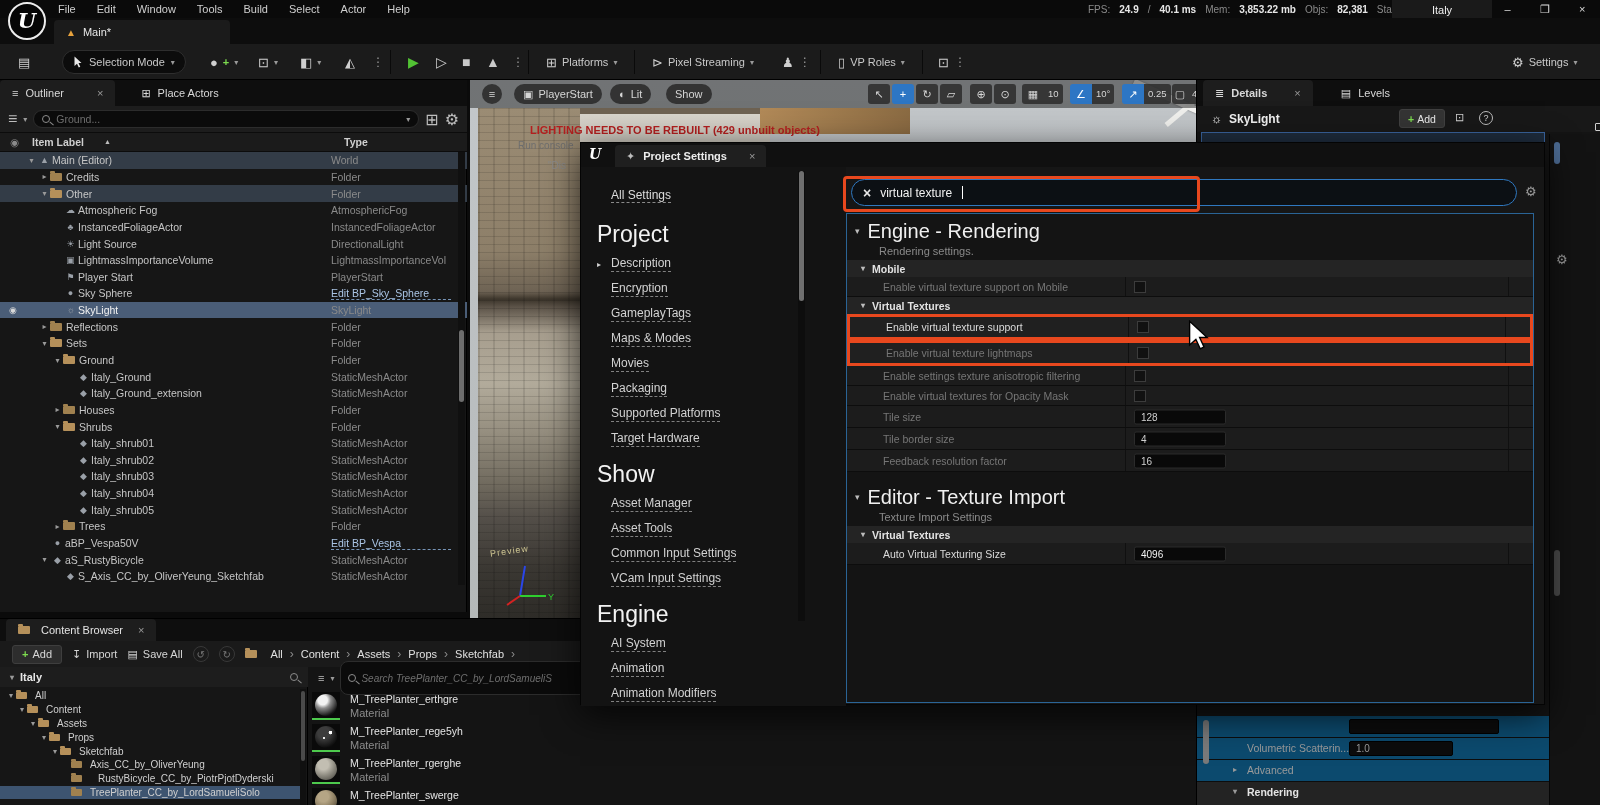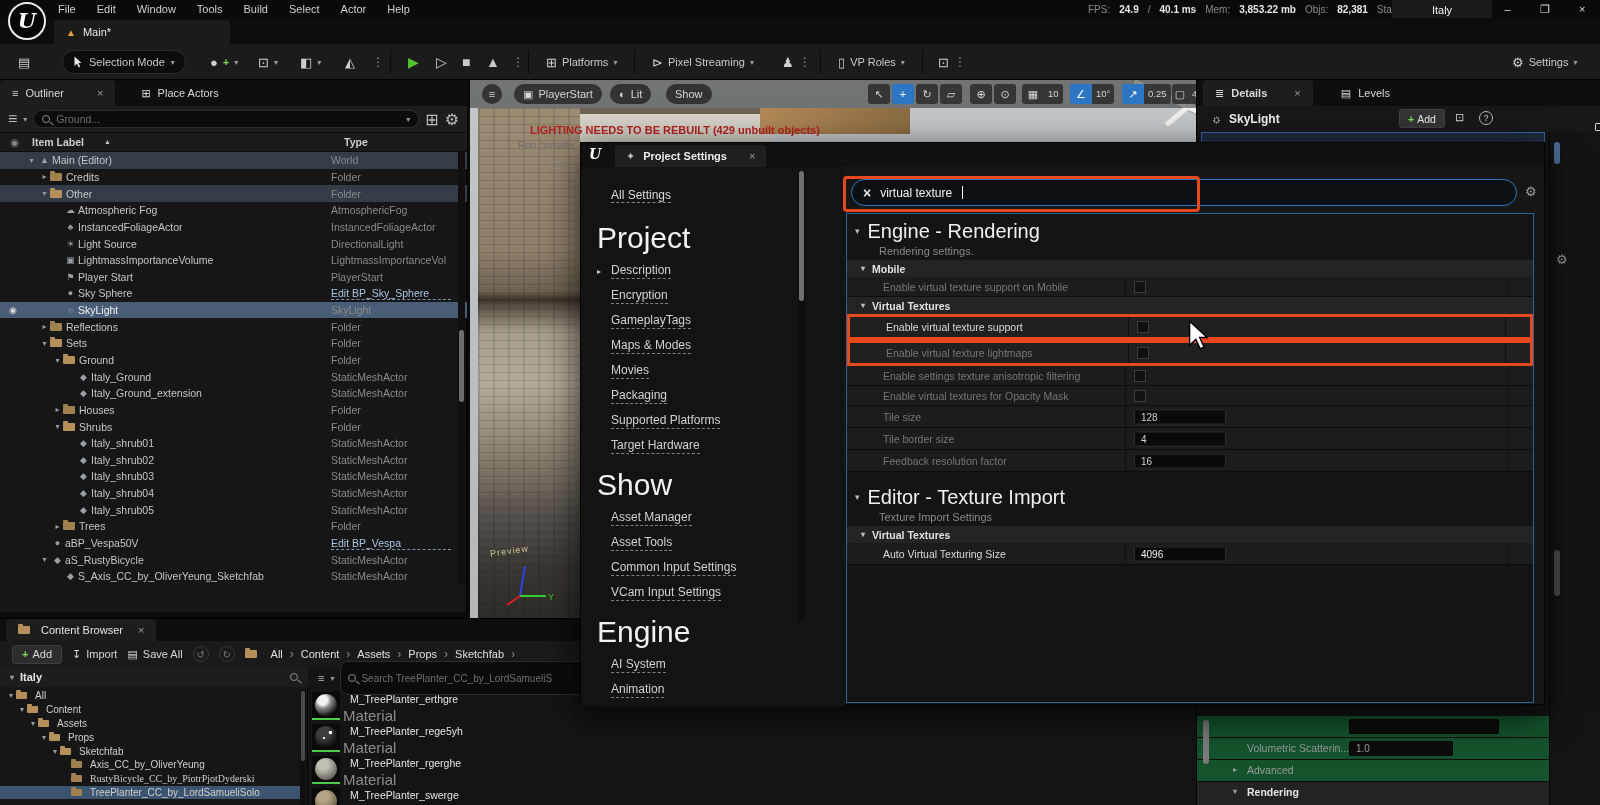--- a/index.html
+++ b/index.html
@@ -93,21 +93,21 @@
   .hicon { position:absolute; top:5px; font-size:11px; color:#cfcfcf; font-weight:normal; }
   .helpc { width:14px; height:14px; border:1px solid #bdbdbd; border-radius:50%; text-align:center; line-height:13px; font-size:9px; }
   .lockc { width:10px; height:8px; border:1px solid #cfcfcf; border-radius:1px; position:relative; margin-top:5px; }
   .lockc::before { content:''; position:absolute; left:4px; top:-5px; width:6px; height:5px; border:1px solid #cfcfcf; border-bottom:none; border-radius:3px 3px 0 0; }
   #details-strip { position:absolute; left:4px; top:52px; width:344px; height:14px; background:#1e2c3d; border:1px solid #39639c; }
   #d-rail { position:absolute; left:352px; top:54px; width:52px; height:671px; background:#131313; border-left:1px solid #060606; }
   #d-rail .sb1 { position:absolute; left:4px; top:8px; width:6px; height:22px; background:#4d6c94; border-radius:3px; }
   #d-rail .sb2 { position:absolute; left:4px; top:416px; width:6px; height:46px; background:#4a4a4a; border-radius:3px; }
   #d-rail .railgear { position:absolute; left:6px; top:118px; font-size:13px; color:#9a9a9a; }
   #details-bottom { position:absolute; left:0; top:636px; width:352px; height:89px; }
-  .d-row { position:relative; height:22px; background:#14532d; border-bottom:1px solid #0d0d0d; font-size:10.5px; color:#9a9a9a; }
+  .d-row { position:relative; height:22px; background:#0c4a6e; border-bottom:1px solid #0d0d0d; font-size:10.5px; color:#9a9a9a; }
   .d-row .lbl { position:absolute; left:50px; top:4px; white-space:nowrap; }
   .d-row .arr { position:absolute; left:36px; top:5px; font-size:8px; color:#9a9a9a; }
   .d-row .vbox { position:absolute; left:152px; top:3px; width:104px; height:15px; background:#0c0c0c; border:1px solid #000; border-radius:2px; font-size:10px; color:#9a9a9a; padding:1px 6px; }
   .d-row .vbox.wide { width:150px; color:#3a3a3a; }
   .d-row.cat { background:#232323; color:#e4e4e4; font-weight:bold; height:25px; }
   #d-scroll { position:absolute; left:6px; top:640px; width:6px; height:44px; background:#7a7a7a; border-radius:3px; }
 
   
   #cb { position:absolute; left:0; top:618px; width:1196px; height:187px; background:#141414; border-top:1px solid #000; }
   #cb-tabrow { position:absolute; left:0; top:0; width:1196px; height:22px; background:#0e0e0e; }
@@ -121,40 +121,40 @@
   #cb-tree-panel { position:absolute; left:0; top:48px; width:308px; height:139px; background:#161616; border-right:1px solid #000; }
   #cb-tree-header { position:absolute; left:0; top:0; width:308px; height:20px; background:#1d1d1d; display:flex; align-items:center; gap:6px; padding:0 10px; font-size:11px; font-weight:bold; color:#e8e8e8; }
   #cb-tree { position:absolute; left:0; top:22px; width:300px; height:117px; overflow:hidden; }
   .t-row { height:13.8px; display:flex; align-items:center; font-size:10px; color:#cfcfcf; }
   .t-row.sel { background:#3d5470; }
   .t-row .o-arrow { width:10px; }
   .t-row .fold { width:11px; height:7px; }
   #t-scroll { position:absolute; left:300px; top:22px; width:6px; height:117px; background:#101010; }
   #t-scroll .h { position:absolute; left:1px; top:2px; width:4px; height:70px; background:#4a4a4a; border-radius:2px; }
   #cb-filter-row { position:absolute; left:310px; top:48px; width:280px; height:22px; display:flex; align-items:center; gap:6px; padding-left:8px; }
-  #cb-search { flex:1; height:16px; background:#0b0b0b; border:1px solid #2c2c2c; border-radius:8px; display:flex; align-items:center; gap:5px; padding:16px 7px; font-size:10px; color:#6f6f6f; white-space:nowrap; overflow:hidden; }
+  #cb-search { flex:1; height:16px; background:#0b0b0b; border:1px solid #2c2c2c; border-radius:8px; display:flex; align-items:center; gap:5px; padding:16px 7px; font-size:10px; color:#6f6f6f; white-space:nowrap; overflow:hidden;font-style:italic; }
   #cb-assets { position:absolute; left:310px; top:72px; width:280px; height:115px; overflow:hidden; }
   .a-row { height:32px; position:relative; }
   .a-thumb { position:absolute; left:2px; top:1px; width:28px; height:28px; background:#0a0a0a; border-bottom:2px solid #4dc94d; }
   .a-sph { position:absolute; left:3px; top:2px; width:22px; height:22px; border-radius:50%; }
   .sph-bw  { background:radial-gradient(circle at 35% 28%, #f2f2f2 0 22%, #8c8c8c 38%, #151515 75%); }
   .sph-dots { background:radial-gradient(circle at 70% 30%, #ffffff 0 8%, transparent 9%), radial-gradient(circle at 40% 55%, #e8e8e8 0 6%, transparent 7%), radial-gradient(circle at 40% 32%, #3c3c3c 0 30%, #0c0c0c 75%); }
   .sph-stone { background:radial-gradient(circle at 38% 30%, #c2beb2 0 25%, #8b887e 55%, #4e4c45 90%); }
   .sph-stone2 { background:radial-gradient(circle at 38% 30%, #b5a585 0 25%, #8a7c60 55%, #4a4336 90%); }
   .a-name { position:absolute; left:40px; top:2px; font-size:10.5px; color:#e4e4e4; white-space:nowrap; }
-  .a-type { position:absolute; left:33px; top:16px; font-size:15px; color:#8d8d8d;text-align:center; }
+  .a-type { position:absolute; left:40px; top:16px; font-size:11px; color:#8d8d8d;text-align:center; }
 
   
   #ps { position:absolute; left:580px; top:142px; width:965px; height:563px; background:#161616; border:1px solid #040404; box-shadow:0 10px 34px rgba(0,0,0,.75); z-index:50; }
   #ps-header { position:absolute; left:0; top:0; width:963px; height:24px; background:#101010; }
   #ps-ulogo { position:absolute; left:8px; top:3px; font-family:"DejaVu Serif", serif; font-style:italic; font-weight:bold; font-size:14px; color:#fff; }
   #ps-tab { position:absolute; left:34px; top:2px; height:22px; background:#1f1f1f; border-radius:4px 4px 0 0; display:flex; align-items:center; gap:8px; padding:0 11px; font-size:11px; font-weight:bold; color:#ececec; }
   #ps-nav { position:absolute; left:0; top:24px; width:265px; height:539px; background:#131313; padding:18px 0 0 30px; overflow:hidden; }
   #ps-all { font-size:12px; color:#dcdcdc; border-bottom:1px dashed #8a8a8a; display:inline-block; margin-bottom:4px; }
-  .ps-h { font-size:30px; color:#f2f2f2; margin:14px 0 8px -14px; font-weight:normal; }
+  .ps-h { font-size:23px; color:#f2f2f2; margin:14px 0 8px -14px; font-weight:normal; }
   .ps-item { font-size:12px; color:#d2d2d2; margin:0 0 9px 0; display:flex; align-items:center; gap:7px; }
   .ps-item span.t { border-bottom:1px dashed #808080; padding-bottom:1px; }
   .ps-item .arr { font-size:8px; color:#cfcfcf; margin-left:-14px; width:7px; }
   #ps-nav-scroll { position:absolute; left:217px; top:28px; width:7px; height:450px; background:#0d0d0d; }
   #ps-nav-scroll .h { position:absolute; left:1px; top:0; width:5px; height:130px; background:#6f6f6f; border-radius:3px; }
   #ps-search { position:absolute; left:270px; top:36px; width:666px; height:27px; background:#0c1014; border:1px solid #2f78c0; border-radius:14px; display:flex; align-items:center; gap:9px; padding:0 11px; font-size:12px; color:#f2f2f2; }
   #ps-search .x { font-size:14px; font-weight:bold; color:#e8e8e8; }
   .caret { width:1px; height:13px; background:#fff; display:inline-block; margin-left:1px; }
   #ps-gear { position:absolute; left:944px; top:41px; font-size:13px; color:#9a9a9a; }
   #ps-box { position:absolute; left:265px; top:70px; width:688px; height:490px; background:#141414; border:1px solid #2a6496; overflow:hidden; }
@@ -743,21 +743,21 @@
             <span style="margin-left: 4px;">Sketchfab</span>
           </div>
           <div class="t-row" style="padding-left: 61px;">
             <span class="o-arrow"></span>
             <span class="fold"></span>
             <span style="margin-left: 4px;">Axis_CC_by_OliverYeung</span>
           </div>
           <div class="t-row" style="padding-left: 61px;">
             <span class="o-arrow"></span>
             <span class="fold"></span>
-            <span style="margin-left: 4px; font-family: Liberation Serif, serif;">RustyBicycle_CC_by_PiotrPjotDyderski</span>
+            <span style="margin-left: 12px;">RustyBicycle_CC_by_PiotrPjotDyderski</span>
           </div>
           <div class="t-row sel" style="padding-left: 61px;">
             <span class="o-arrow"></span>
             <span class="fold"></span>
             <span style="margin-left: 4px;">TreePlanter_CC_by_LordSamueliSolo</span>
           </div>
         </div>
       <div id="t-scroll">
           <div class="h"></div>
         </div>

